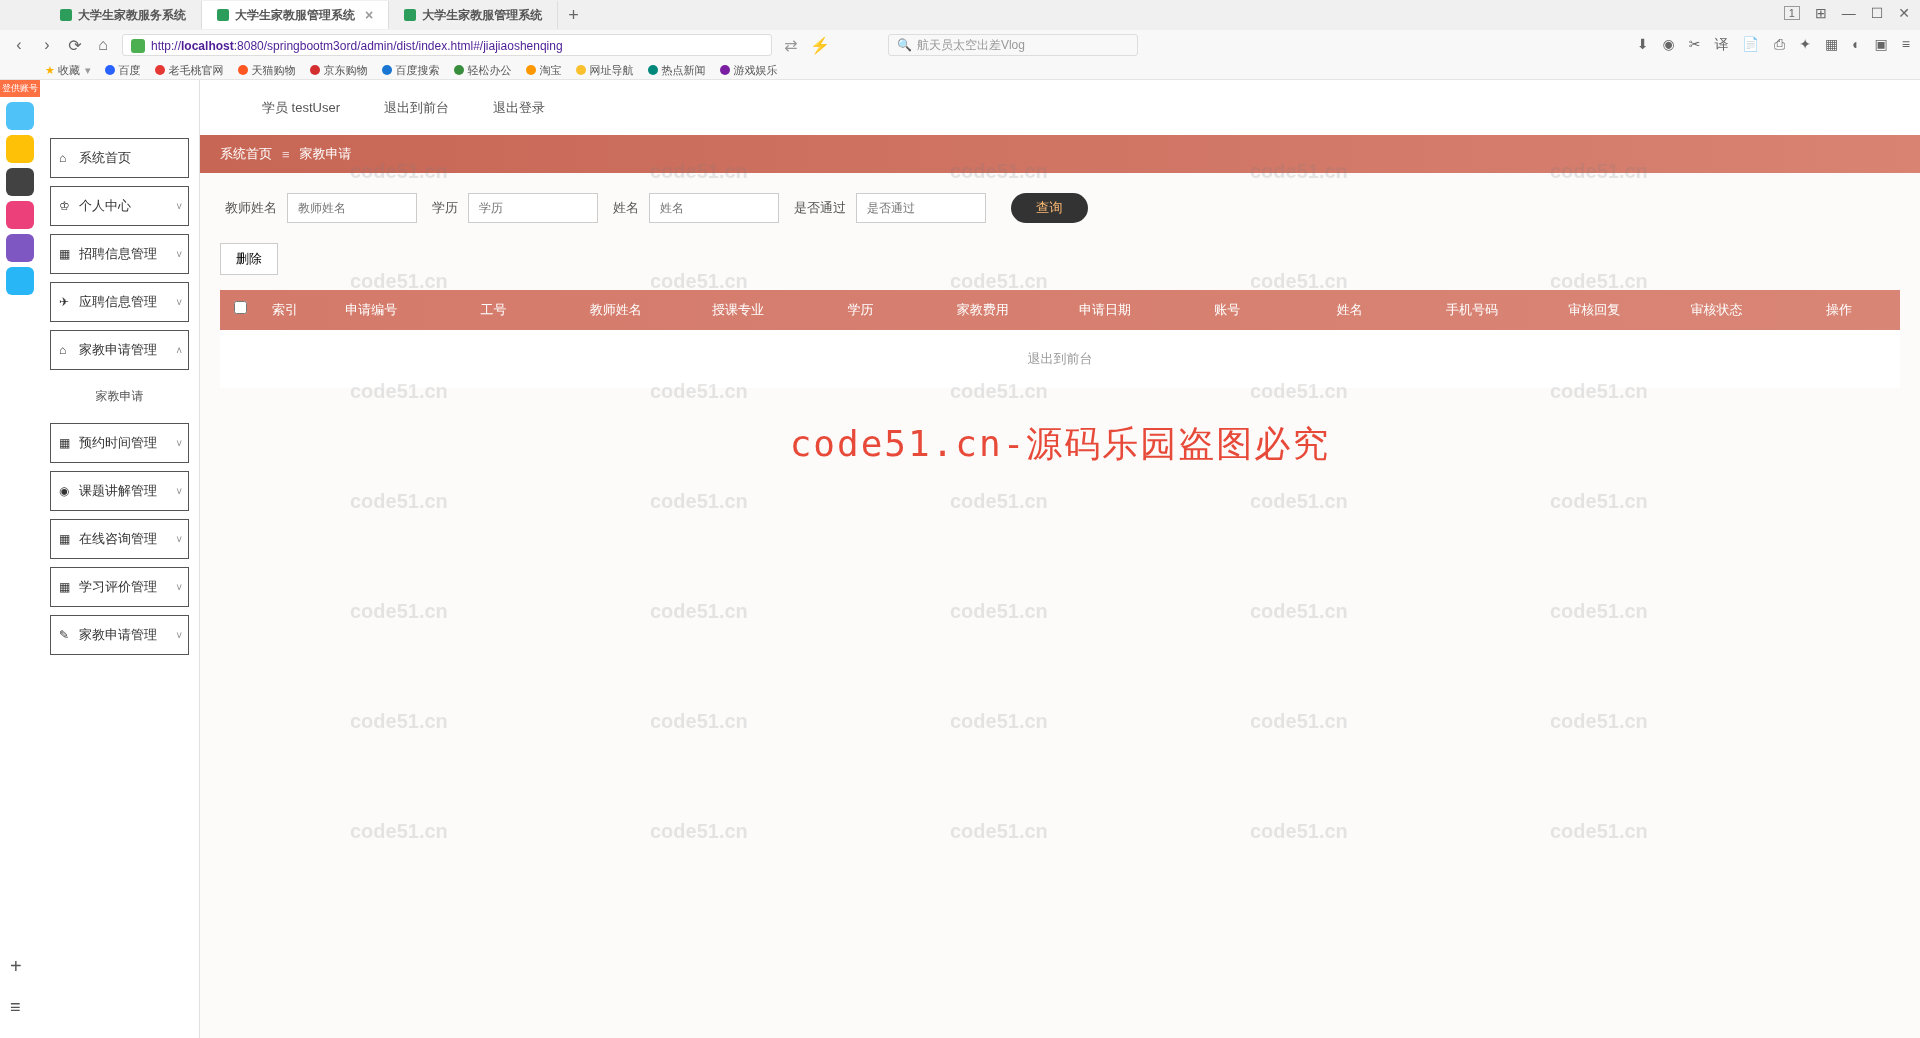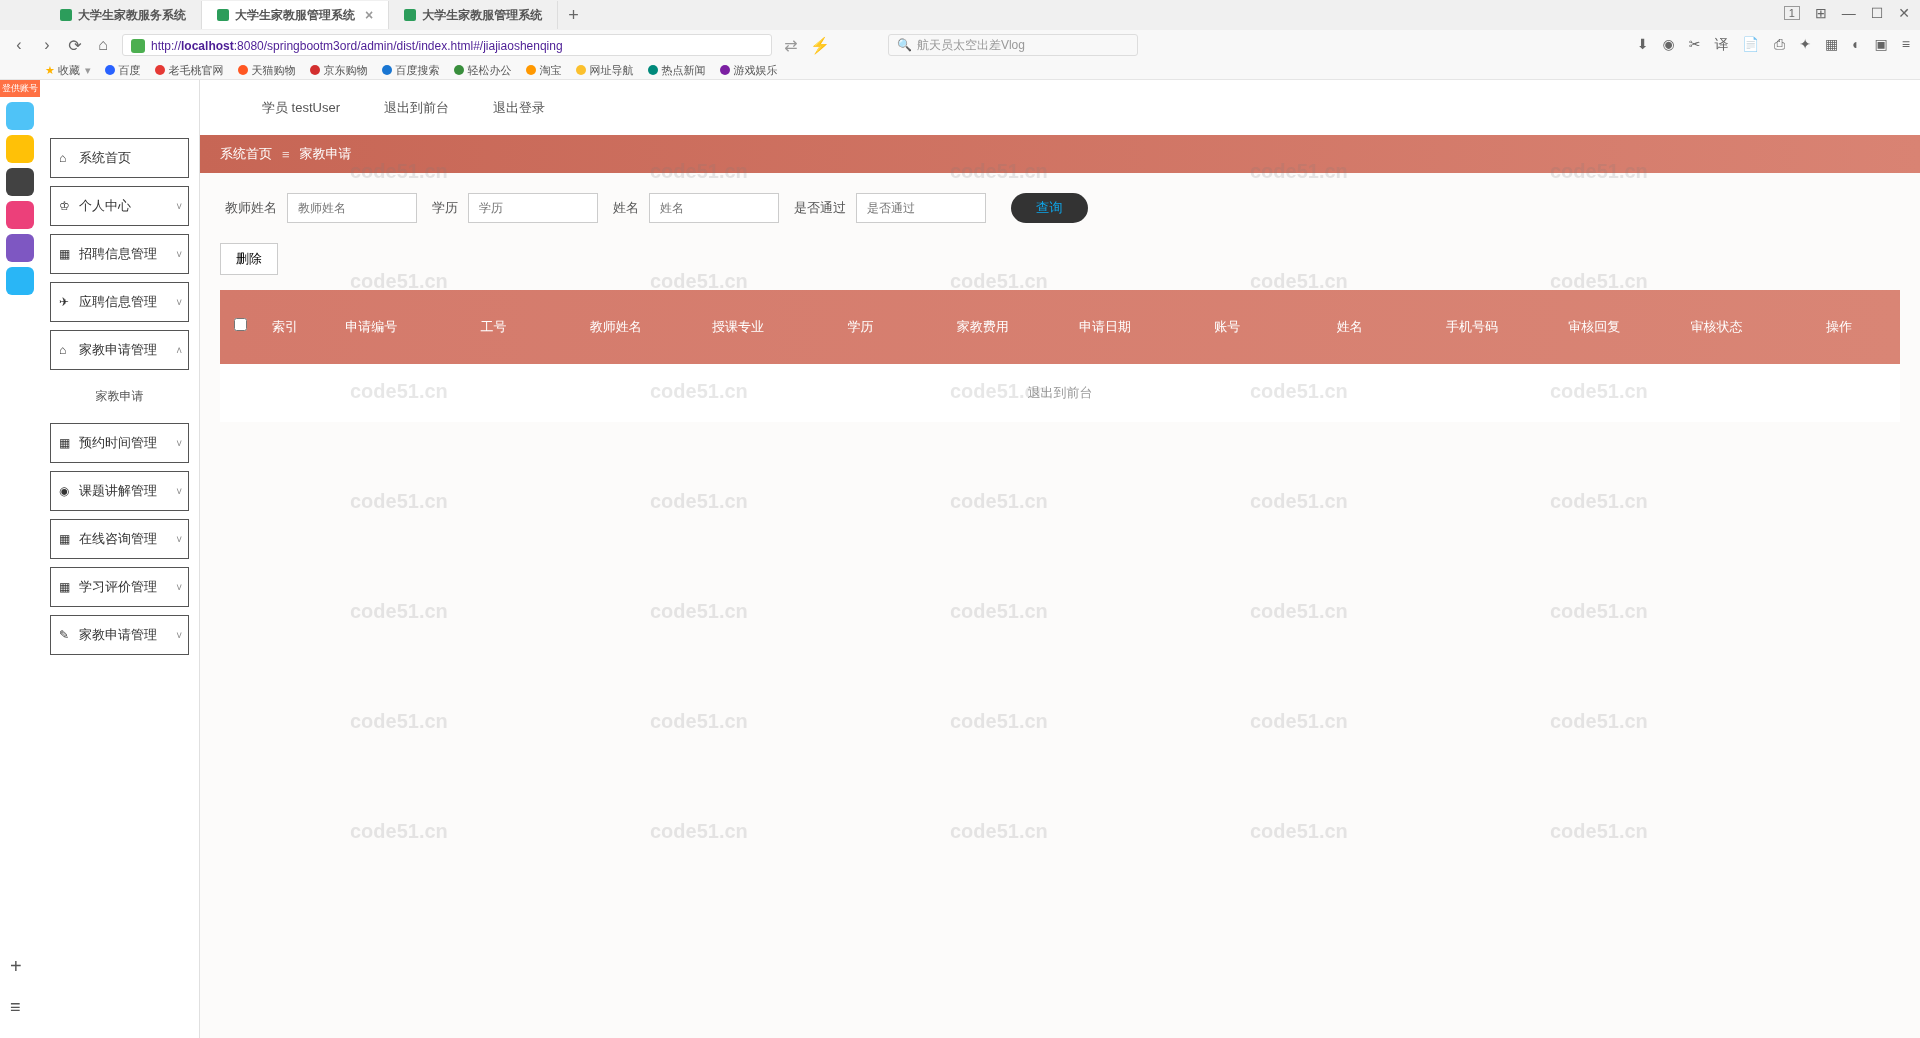--- a/index.html
+++ b/index.html
@@ -47,28 +47,28 @@
 .page-title { flex: 1; text-align: center; font-size: 18px; color: #333; }
 .user-info { font-size: 13px; color: #555; display: flex; gap: 12px; }
 .user-info span { cursor: pointer; margin-left: 32px; }
 
 .breadcrumb { background: linear-gradient(to right, #c76655, #d98373); color: #fff; padding: 10px 20px; font-size: 13px; display: flex; align-items: center; gap: 10px; }
 .bc-sep { opacity: 0.7; }
 
 .filter-row { padding: 20px; display: flex; align-items: center; gap: 10px; font-size: 13px; color: #555; }
 .filter-row label { margin-left: 5px; }
 .f-input { border: 1px solid #ccc; padding: 6px 10px; font-size: 12px; width: 130px; height: 30px; }
-.query-btn { background: #333; color: #0ea5e9; border: none; padding: 6px 25px; border-radius: 15px; margin-left: 15px; cursor: pointer; position: relative; }
+.query-btn { background: #333; color: #fdba74; border: none; padding: 6px 25px; border-radius: 15px; margin-left: 15px; cursor: pointer; position: relative; }
 
 .action-row { padding: 0 20px 15px; }
 .del-btn { border: 1px solid #ccc; background: #fff; padding: 6px 15px; font-size: 13px; cursor: pointer; }
 
 .data-table { margin: 0 20px; }
 .tbl-header { background: linear-gradient(to right, #d47a6b, #d98575); display: flex; color: #fff; font-size: 13px; }
-.th { padding: 28px 8px; text-align: center; }
+.th { padding: 11px 8px; text-align: center; }
 .th-check { width: 40px; }
 .th-idx { width: 50px; }
 .th-col { flex: 1; }
 .empty-row { text-align: center; padding: 20px; color: #999; font-size: 13px; background: #fff; }
 
 .watermark-center { position: absolute; top: 340px; left: 50%; transform: translateX(-50%); font-size: 36px; color: #e84a3a; font-family: "SimSun", monospace; letter-spacing: 2px; pointer-events: none; }
 .wm-bg { position: absolute; top: 0; left: 0; right: 0; bottom: 0; pointer-events: none; overflow: hidden; font-weight: bold; }
 .wm-text { position: absolute; color: rgba(120,120,120,0.18); font-size: 20px; }
 
 .plus-btn { position: absolute; left: 10px; bottom: 60px; font-size: 20px; color: #555; cursor: pointer; }
@@ -332,14 +332,15 @@
         <div class="th th-col">账号</div>
         <div class="th th-col">姓名</div>
         <div class="th th-col">手机号码</div>
         <div class="th th-col">审核回复</div>
         <div class="th th-col">审核状态</div>
         <div class="th th-col">操作</div>
       </div>
       <div class="empty-row">退出到前台</div>
     </div>
 
+    <div class="watermark-center">code51.cn-源码乐园盗图必究</div>
   </div>
 </div>
 
 </body></html>

